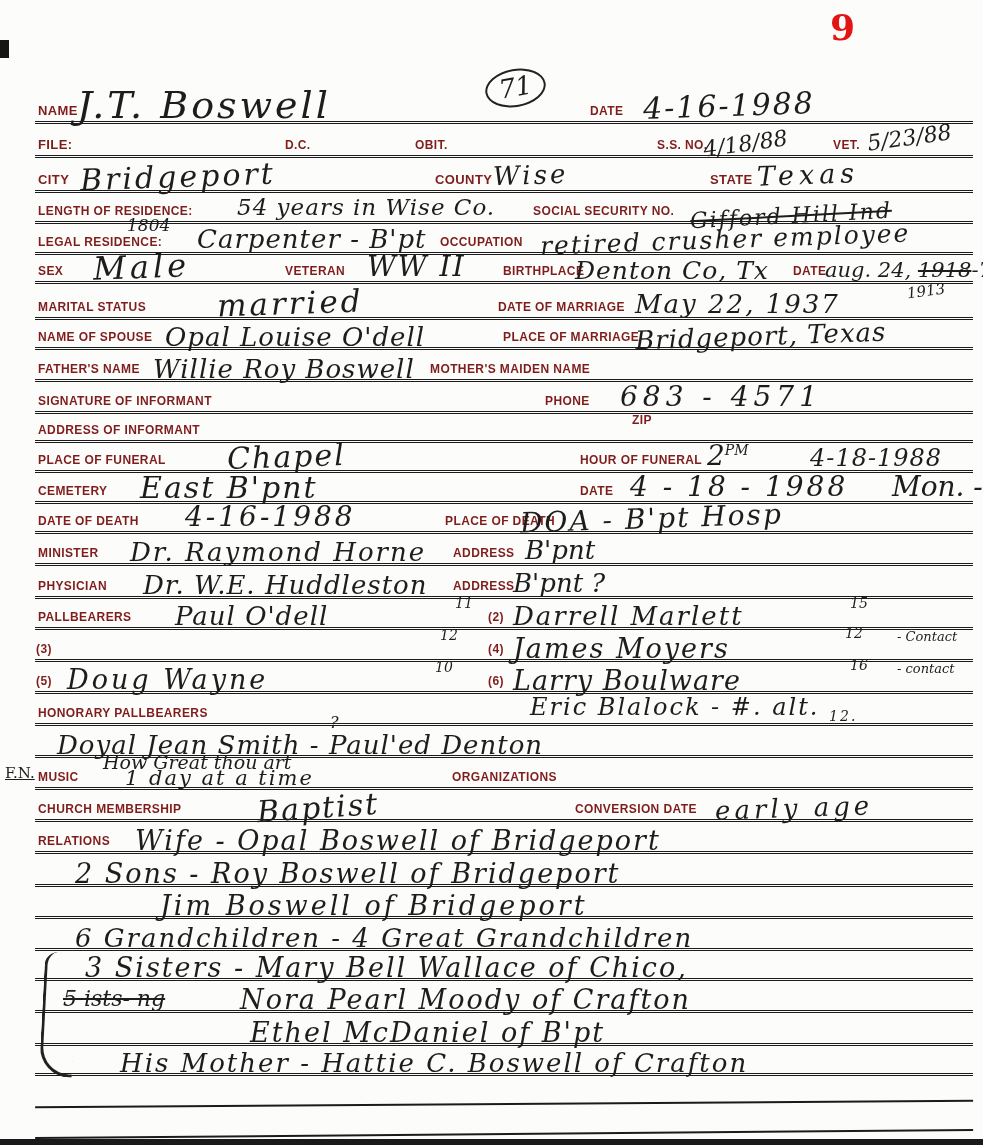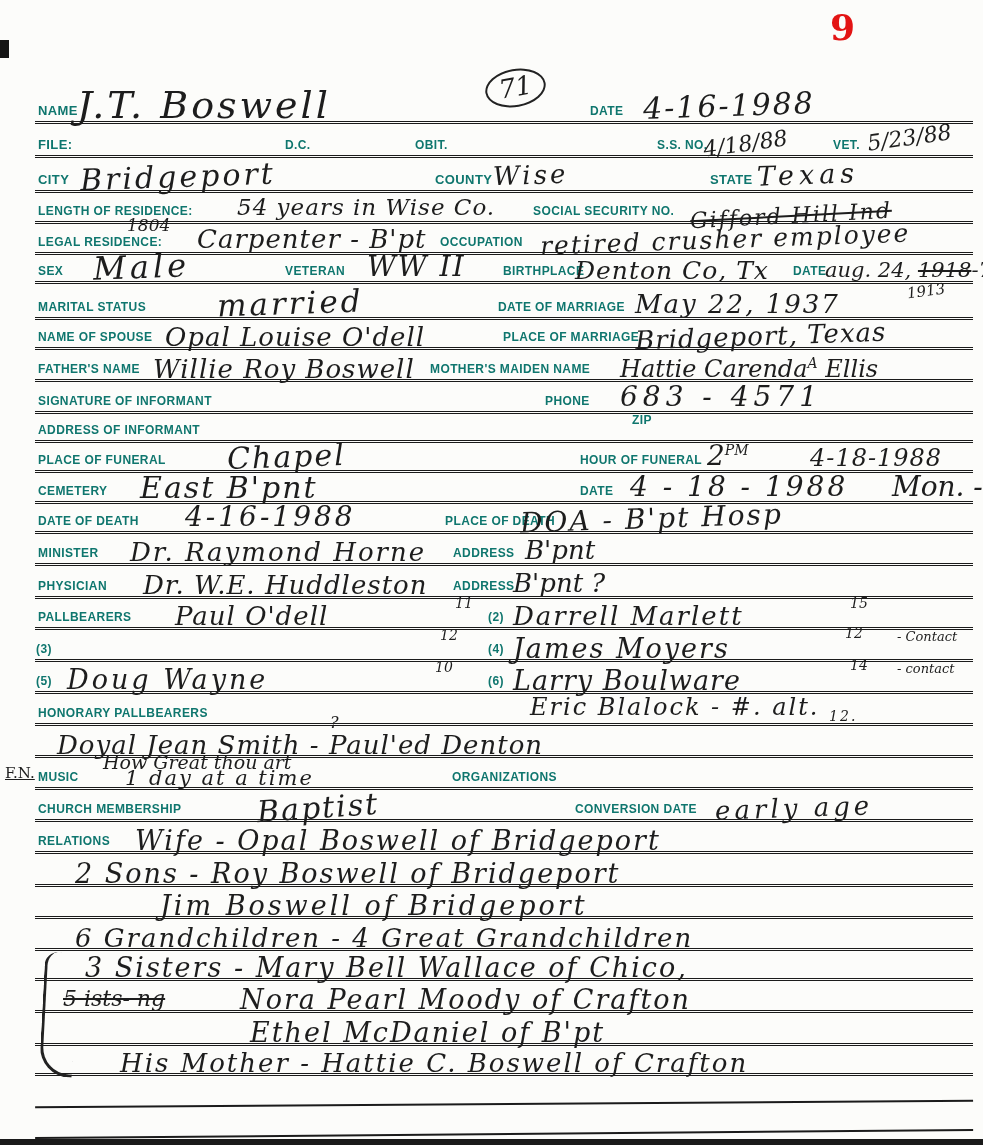--- a/index.html
+++ b/index.html
@@ -1,21 +1,21 @@
 <!DOCTYPE html>
 <html><head>
 <meta charset="utf-8">
 <style>
   html,body{margin:0;padding:0;background:#e8e8e6;}
   #canvas{position:relative;width:983px;height:1145px;background:#fcfcfa;overflow:hidden;
           font-family:"Liberation Sans",sans-serif;}
   .row{position:absolute;left:35px;right:10px;height:30px;border-bottom:3px double #1b1b1b;}
   .row.single{border-bottom:2px solid #1b1b1b;}
   .lbl{position:absolute;bottom:3px;font-family:"Liberation Sans",sans-serif;font-weight:700;
-       font-size:12px;color:#0f766e;letter-spacing:.4px;white-space:nowrap;}
+       font-size:12px;color:#7f1d1d;letter-spacing:.4px;white-space:nowrap;}
   .hw{position:absolute;font-family:"DejaVu Serif",serif;font-style:italic;color:#1d1d1d;
       white-space:nowrap;line-height:1;}
   .tilt{transform:rotate(-2deg);}
   .strike{text-decoration:line-through;text-decoration-thickness:2px;}
   .sup{font-size:14px;vertical-align:super;}
   .subnum{font-size:14px;vertical-align:sub;margin-top:11px;}
   .circ{border:2px solid #222;border-radius:50%;padding:3px 12px 5px 12px;font-size:26px;
         transform:rotate(-10deg);}
   .pgnum{position:absolute;left:830px;top:6px;font-family:"DejaVu Serif",serif;font-weight:700;
          font-size:36px;color:#e31414;}
@@ -98,21 +98,20 @@
     <span class="lbl" style="left:3px">NAME OF SPOUSE</span>
     <span class="hw" style="left:130px;bottom:-3px;font-size:26px;letter-spacing:1px">Opal Louise O'dell</span>
     <span class="lbl" style="left:468px">PLACE OF MARRIAGE</span>
     <span class="hw tilt" style="left:600px;bottom:-2px;font-size:26px;letter-spacing:1px">Bridgeport, Texas</span>
   </div>
 
   <div class="row" style="top:349px">
     <span class="lbl" style="left:3px">FATHER'S NAME</span>
     <span class="hw" style="left:118px;bottom:-3px;font-size:26px;letter-spacing:1px">Willie Roy Boswell</span>
     <span class="lbl" style="left:395px">MOTHER'S MAIDEN NAME</span>
-    <span class="hw" style="left:585px;bottom:-2px;font-size:24px"><span>Hattie Carenda</span><span class="sup">A</span><span> Ellis</span></span>
   </div>
 
   <div class="row" style="top:381px">
     <span class="lbl" style="left:3px">SIGNATURE OF INFORMANT</span>
     <span class="lbl" style="left:510px">PHONE</span>
     <span class="hw" style="left:585px;bottom:0;font-size:28px;letter-spacing:5px">683 - 4571</span>
   </div>
 
   <div class="row" style="top:410px">
     <span class="lbl" style="left:3px">ADDRESS OF INFORMANT</span>
@@ -173,21 +172,21 @@
     <span class="hw" style="left:810px;bottom:19px;font-size:14px">12</span>
     <span class="hw" style="left:862px;bottom:16px;font-size:13px">- Contact</span>
   </div>
 
   <div class="row" style="top:661px">
     <span class="lbl" style="left:1px">(5)</span>
     <span class="hw" style="left:32px;bottom:-2px;font-size:27px;letter-spacing:3px">Doug Wayne</span>
     <span class="hw" style="left:400px;bottom:17px;font-size:14px">10</span>
     <span class="lbl" style="left:453px">(6)</span>
     <span class="hw" style="left:478px;bottom:-3px;font-size:27px;letter-spacing:1px">Larry Boulware</span>
-    <span class="hw" style="left:815px;bottom:19px;font-size:14px">14</span>
+    <span class="hw" style="left:815px;bottom:19px;font-size:14px">16</span>
     <span class="hw" style="left:862px;bottom:16px;font-size:13px">- contact</span>
   </div>
 
   <div class="row" style="top:693px">
     <span class="lbl" style="left:3px">HONORARY PALLBEARERS</span>
     <span class="hw" style="left:495px;bottom:0;font-size:24px;letter-spacing:2px"><span>Eric Blalock - #. alt.</span> <span class="subnum">12.</span></span>
   </div>
 
   <div class="row" style="top:725px">
     <span class="hw" style="left:22px;bottom:-3px;font-size:26px;letter-spacing:1px">Doyal Jean Smith - Paul'ed Denton</span>

